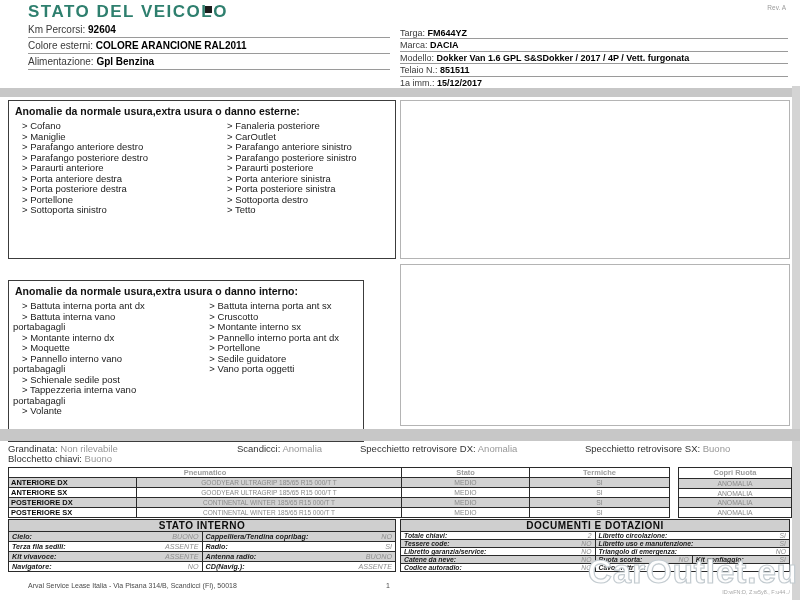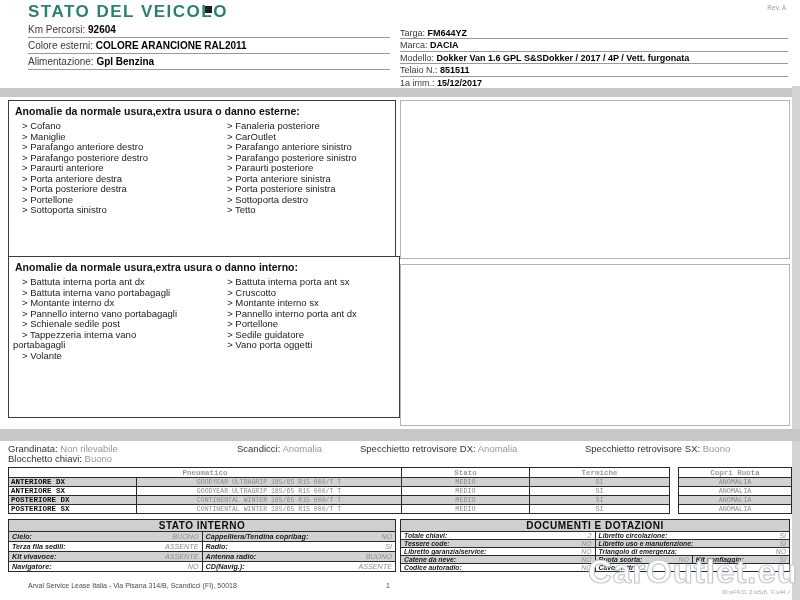--- a/index.html
+++ b/index.html
@@ -20,40 +20,40 @@
   .f-lbl { color:#3a3a3a; }
   .f-val { font-weight:bold; color:#000; }
   
   .band { position:absolute; left:0; width:800px; background:#c7c7c7; }
   .band1 { top:88px; height:9px; }
   .band2 { top:429px; height:12px; }
   .edge-right { position:absolute; left:792px; top:86px; width:8px; height:514px; background:#d4d4d4; }
   
   .abox { position:absolute; border:1px solid #3c3c3c; background:#fff; }
   .abox.ext { left:8px;  top:100px; width:388px; height:159px; }
-  .abox.int { left:8px;  top:256px; width:392px; height:162px; }
+  .abox.int { left:8px;  top:280px; width:356px; height:162px; }
   .pbox { position:absolute; border:1px solid #b4b4b4; background:#fff; }
   .pbox.ext { left:400px; top:100px; width:390px; height:159px; }
   .pbox.int { left:400px; top:264px; width:390px; height:162px; }
   .abox-title { padding:4px 6px 3px 6px; font-size:10.5px; font-weight:bold; color:#111; }
   .acols { display:flex; padding:1px 4px 0 4px;gap:32px; }
   .acol { font-size:9.5px; line-height:10.5px; color:#222; }
   .acol-1 { width:190px; }
   .abox.int .acol-1 { width:186px; }
   .acol-2 { width:190px; }
   .aitem { text-indent:9px; }
   .aitem::before { content:"> "; }
   
   .cond-wrap { position:absolute; left:8px; top:443px; width:784px; height:22px; font-size:9.5px; }
   .cond { position:absolute; top:0; white-space:nowrap; }
   .cond-lbl { color:#333; }
   .cond-val { color:#979797; }
   .cond-line2 { position:absolute; left:0; top:10px; }
   
-  .tires { position:absolute; left:8px; top:467px; width:784px; display:flex;font-family:Liberation Mono, monospace; }
+  .tires { position:absolute; left:8px; top:467px; width:784px; display:flex; }
   table { border-collapse:collapse; }
   .tire-table { width:662px; }
   .copri-table { width:114px; margin-left:8px; }
   .tire-table th, .tire-table td, .copri-table th, .copri-table td {
     border:1px solid #2a2a2a; height:9px; padding:0 2px; overflow:hidden; white-space:nowrap; }
   .tt-head th { font-size:7.5px; font-weight:bold; color:#9c9c9c; text-align:center; height:10px; background:#fff; }
   .t-pos  { font-size:7.5px; font-weight:bold; color:#0c0c0c; text-align:left; width:128px; }
   .t-name { font-size:6.5px; color:#8a8a8a; text-align:center; width:265px; }
   .t-val  { font-size:6.8px; color:#8a8a8a; text-align:center; }
   .tire-table td:nth-child(3) { width:128px; }
@@ -134,20 +134,21 @@
   </div>
   <div class="pbox ext"></div>
 
   <div class="abox int">
     <div class="abox-title">Anomalie da normale usura,extra usura o danno interno:</div>
     <div class="acols">
       <div class="acol acol-1">
         <div class="aitem">Battuta interna porta ant dx</div>
         <div class="aitem">Battuta interna vano portabagagli</div>
         <div class="aitem">Montante interno dx</div>
+        <div class="aitem">Moquette</div>
         <div class="aitem">Pannello interno vano portabagagli</div>
         <div class="aitem">Schienale sedile post</div>
         <div class="aitem">Tappezzeria interna vano portabagagli</div>
         <div class="aitem">Volante</div>
       </div>
       <div class="acol acol-2">
         <div class="aitem">Battuta interna porta ant sx</div>
         <div class="aitem">Cruscotto</div>
         <div class="aitem">Montante interno sx</div>
         <div class="aitem">Pannello interno porta ant dx</div>

